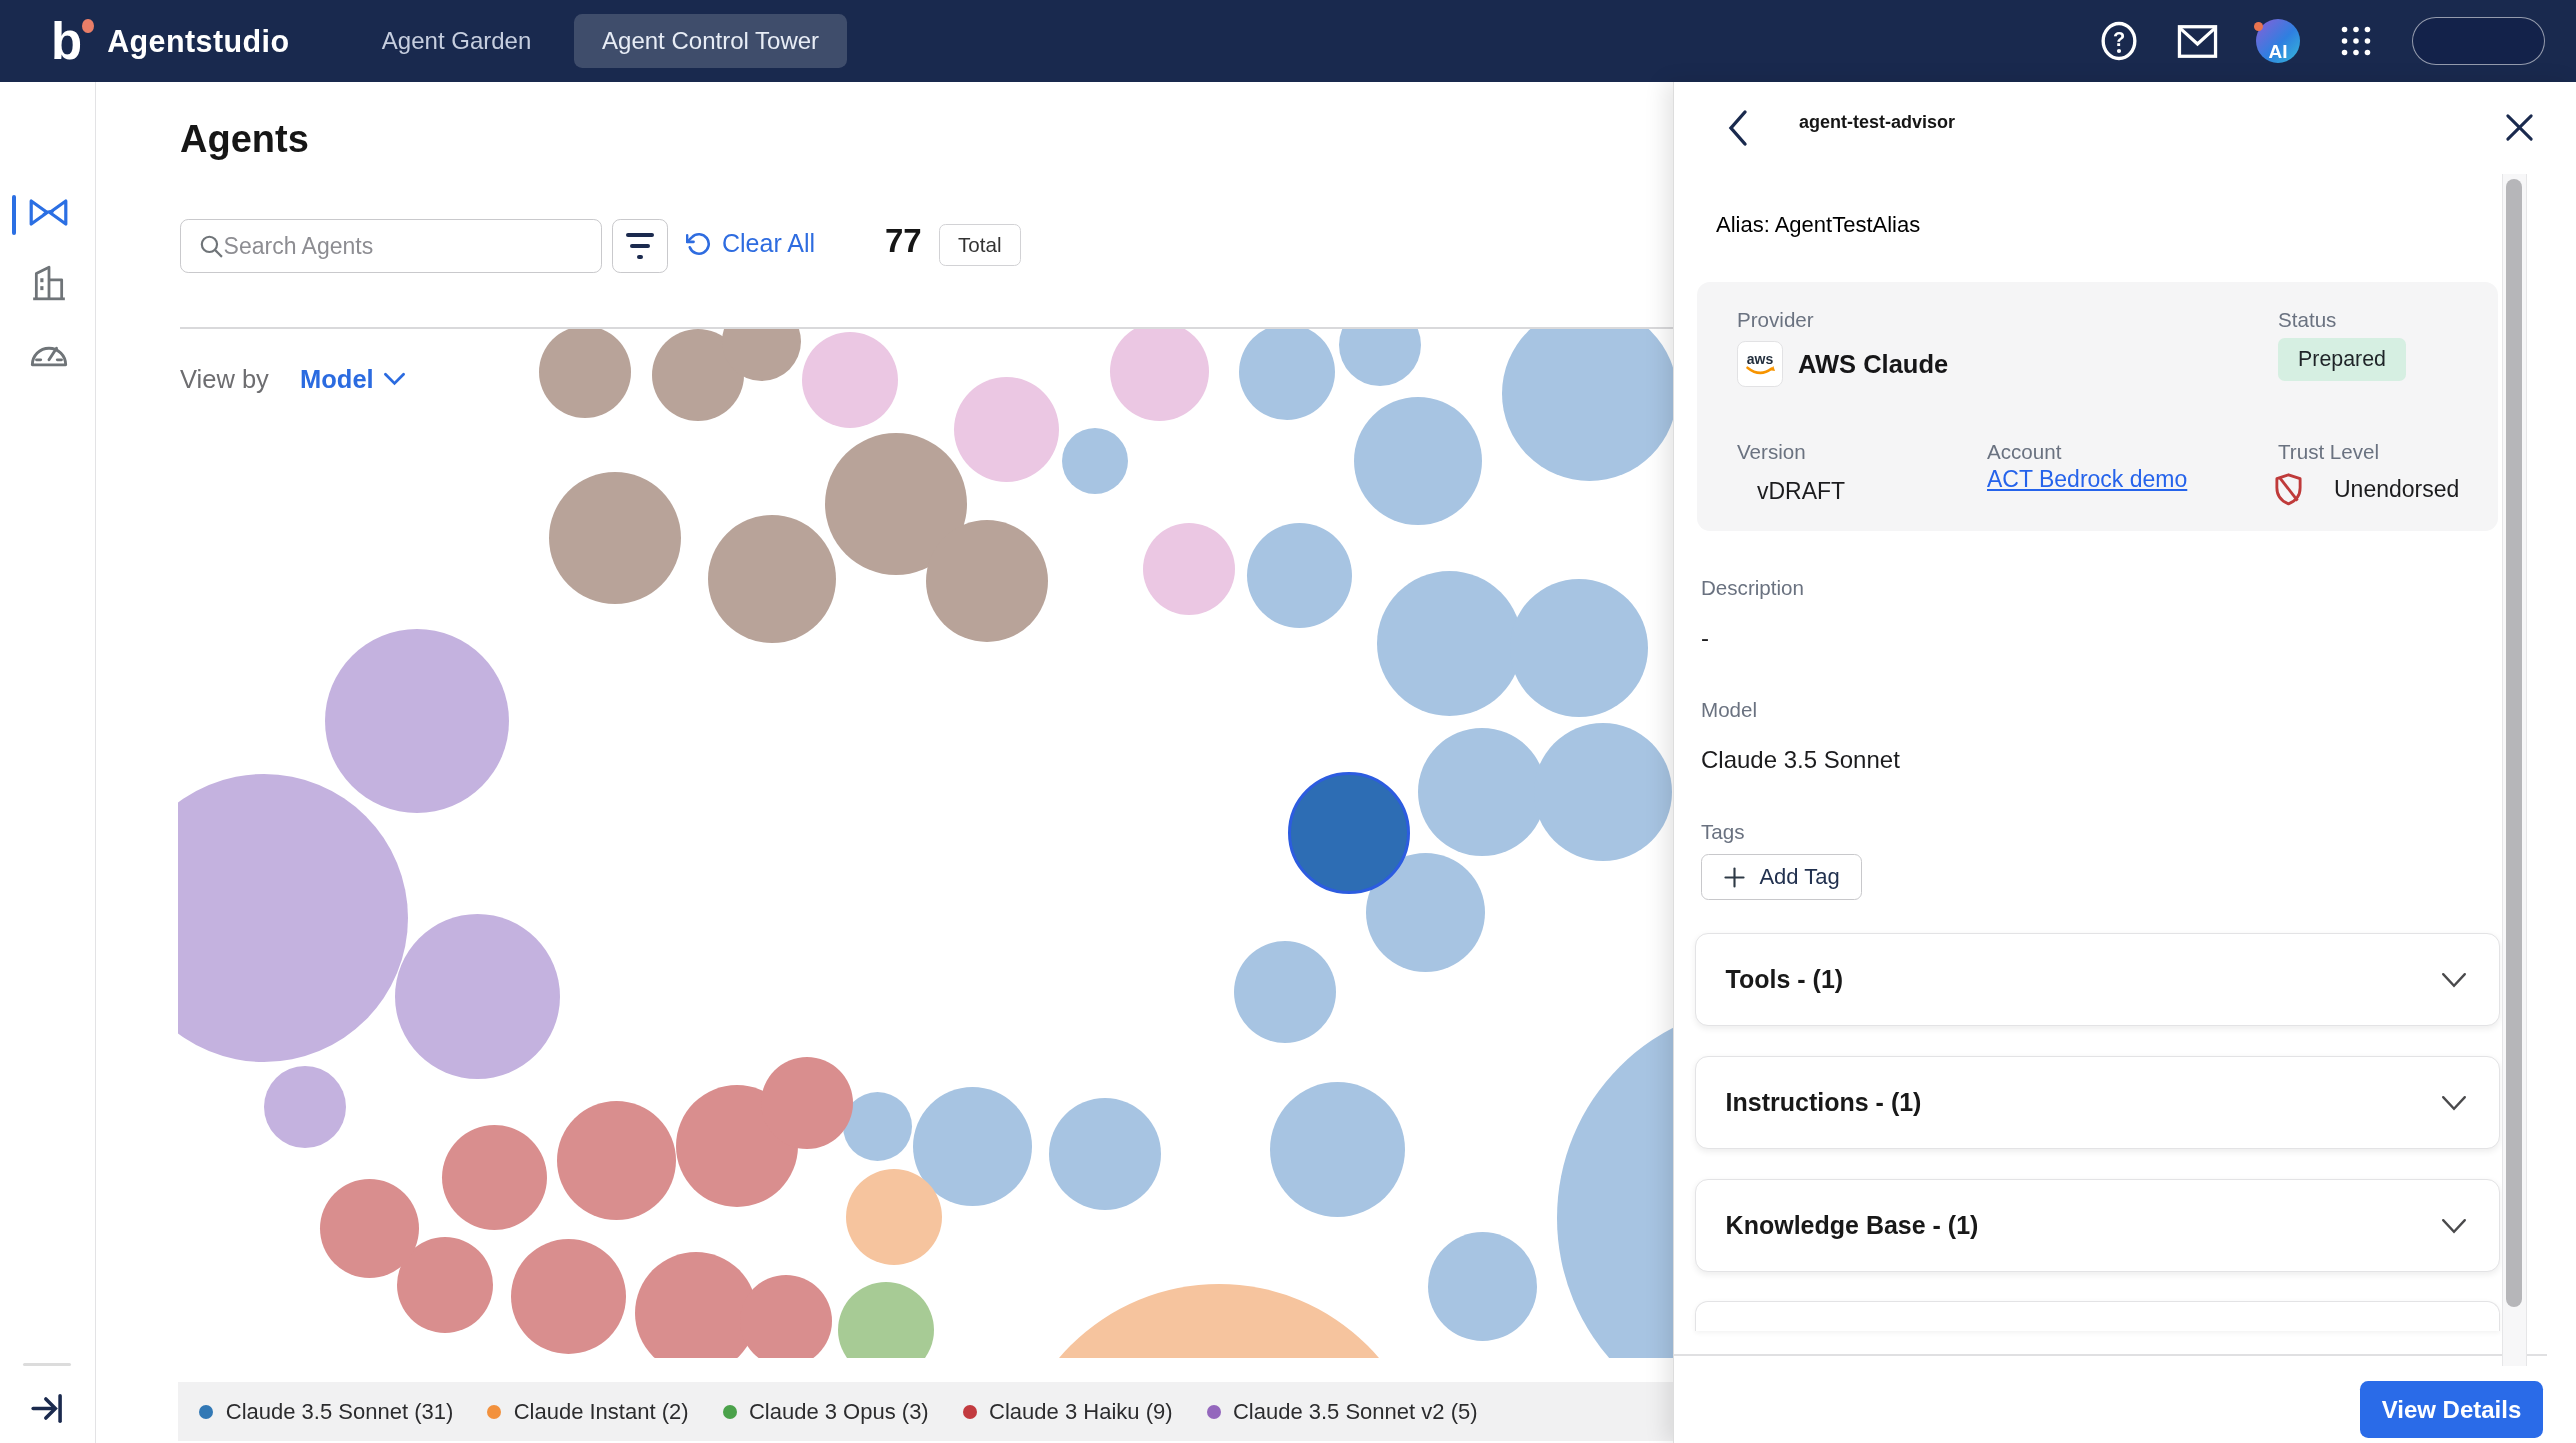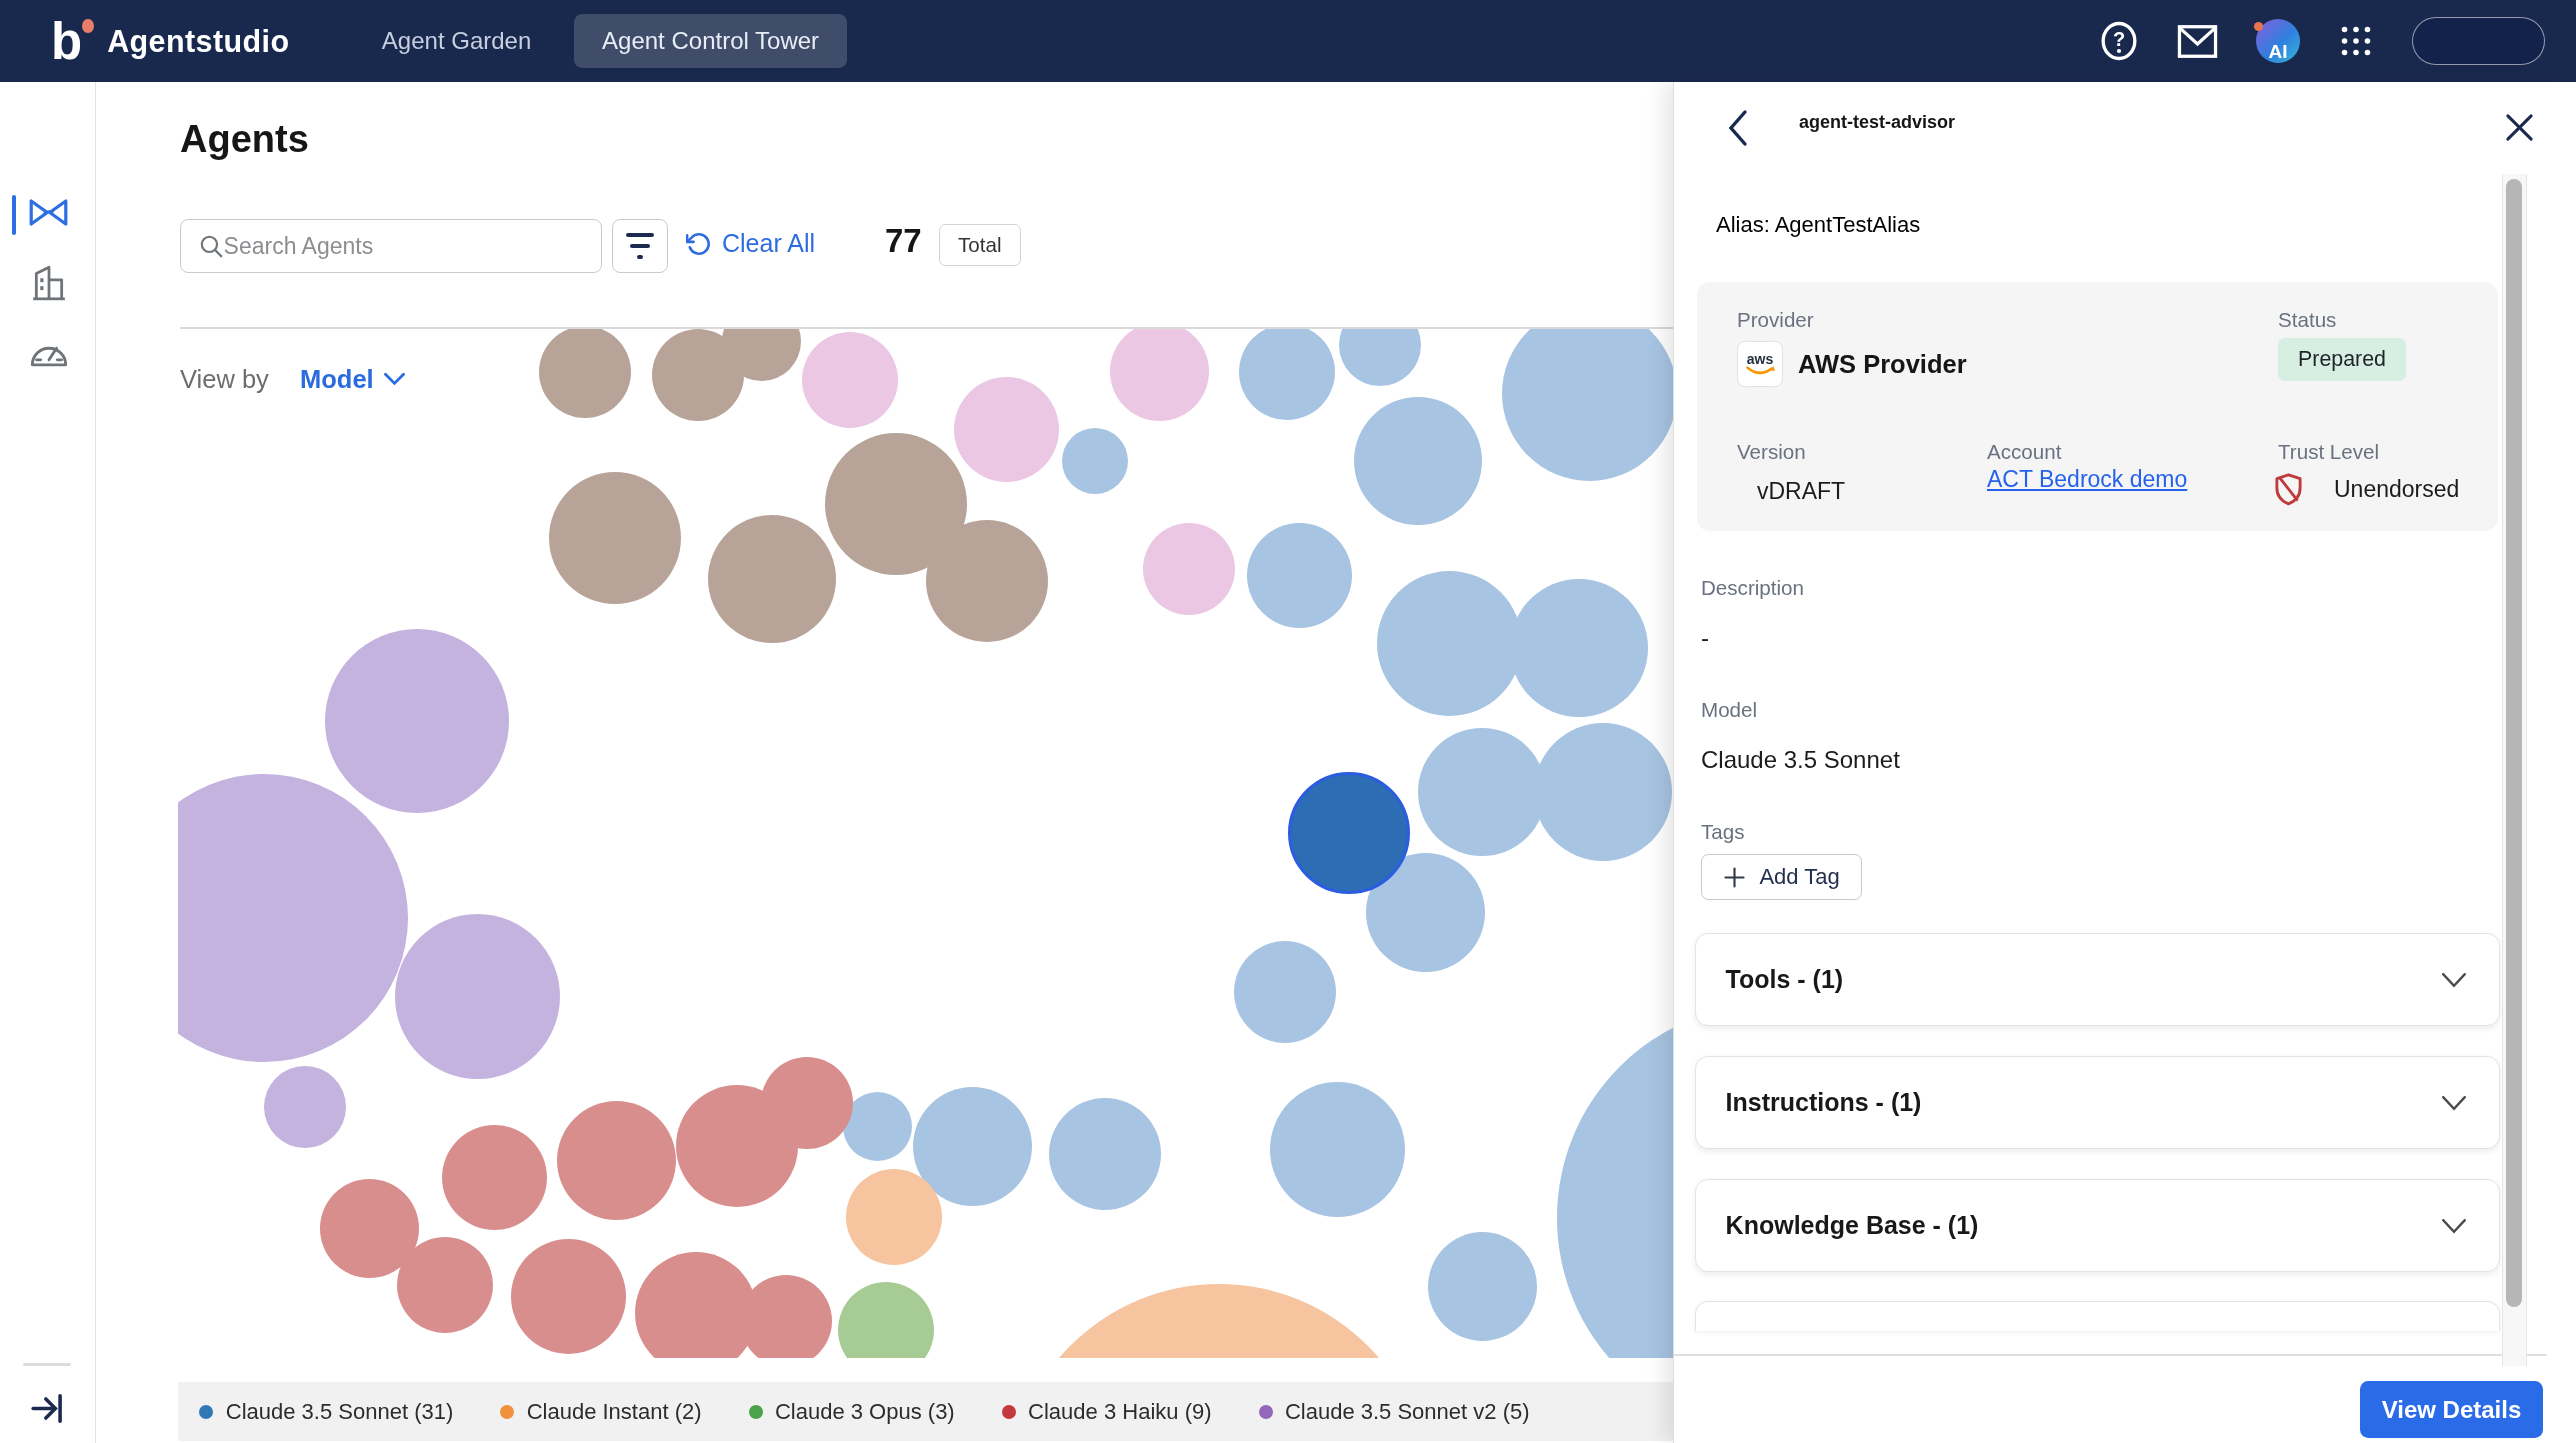--- a/index.html
+++ b/index.html
@@ -44,21 +44,21 @@
 
   
   .chart { position:absolute; left:82px; top:247px; width:1496px; height:1029px; overflow:hidden; }
   .bubble { position:absolute; border-radius:50%; z-index:1; cursor:pointer; }
   .bubble.selected { border:3.3px solid #2c5ce0; }
   .center-wrap { position:absolute; left:687px; top:301px; width:415px; height:415px; border-radius:50%; background:linear-gradient(140deg,#2ba189 0%,#3a77d6 70%,#2f5fe0 100%); z-index:2; cursor:pointer; }
   .center-inner { position:absolute; left:2.5px; top:2.5px; width:410px; height:410px; border-radius:50%; background:#f3f3f4; display:flex; flex-direction:column; align-items:center; justify-content:center; gap:30px; }
   .center-label { font-size:29px; font-weight:bold; color:#1a1a1a; text-align:center; line-height:1.55; }
 
   
-  .legend { position:absolute; left:82px; top:1300px; width:1496px; height:59px; background:#f1f1f2; display:flex; align-items:center; padding-left:21.4px; gap:47px; overflow:hidden; }
+  .legend { position:absolute; left:82px; top:1300px; width:1496px; height:59px; background:#f1f1f2; display:flex; align-items:center; padding-left:21.4px; gap:34px; overflow:hidden; }
   .legend-item { display:flex; align-items:center; gap:12.4px; white-space:nowrap; }
   .legend-dot { width:14px; height:14px; border-radius:50%; flex:0 0 auto; }
   .legend-label { font-size:22px; color:#2c2c2e; }
 
   
   .panel { position:absolute; top:82px; left:1673px; width:903px; height:1361px; background:#fff; border-left:0.8px solid #ddd; box-shadow:-8.2px 0 20px rgba(0,0,0,.10); z-index:40; }
   .panel-back { position:absolute; left:46px; top:26px; width:40px; height:40px; cursor:pointer; }
   .panel-title { position:absolute; left:125px; top:30px; font-size:18px; font-weight:bold; color:#161616; }
   .panel-close { position:absolute; left:828px; top:28px; width:36px; height:36px; cursor:pointer; }
   .panel-alias { position:absolute; left:42px; top:130px; font-size:22px; color:#000000; }
@@ -315,21 +315,21 @@
   <div class="info-card">
     <span class="fld fld-label" style="left:40px; top:26px;">Provider</span>
     <div class="fld provider-row" style="left:40px; top:59px;">
       <span class="aws-box">
         <span class="aws-txt">aws</span>
         <svg width="30" height="10" viewBox="0 0 36 12">
             <path d="M3 2 q 15 12 29 1" fill="none" stroke="#f79400" stroke-width="3" stroke-linecap="round"></path>
             <polygon points="34,0 36,6 30,5" fill="#f79400"></polygon>
           </svg>
       </span>
-      <span class="provider-name">AWS Provider</span>
+      <span class="provider-name">AWS Claude</span>
     </div>
     <span class="fld fld-label" style="left:581px; top:26px;">Status</span>
     <span class="fld status-badge" style="left:581px; top:56px;">Prepared</span>
 
     <span class="fld fld-label" style="left:40px; top:158px;">Version</span>
     <span class="fld fld-value" style="left:40px; top:196px;">vDRAFT</span>
 
     <span class="fld fld-label" style="left:290px; top:158px;">Account</span>
     <span class="fld account-link" style="left:290px; top:184px;">ACT Bedrock demo</span>
 

